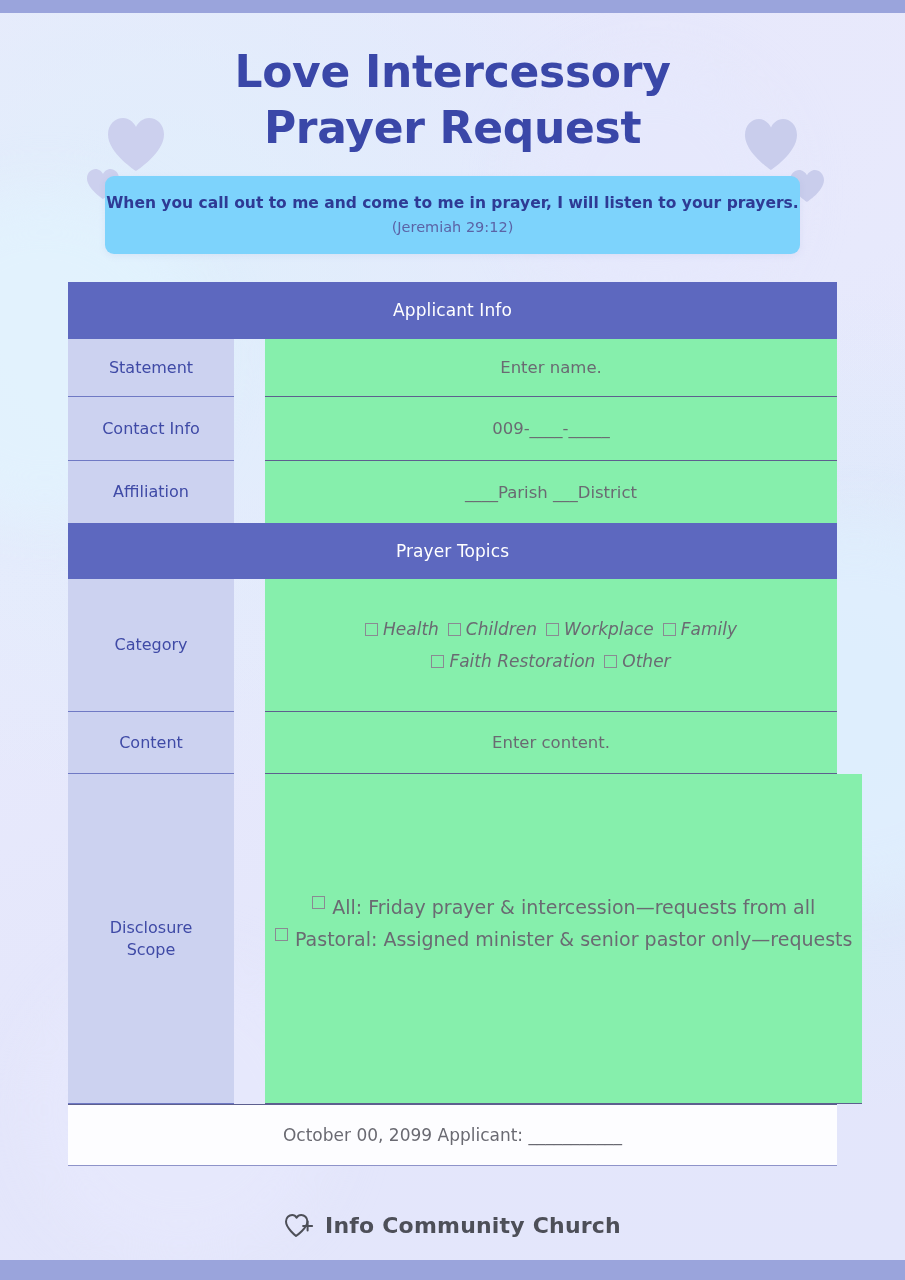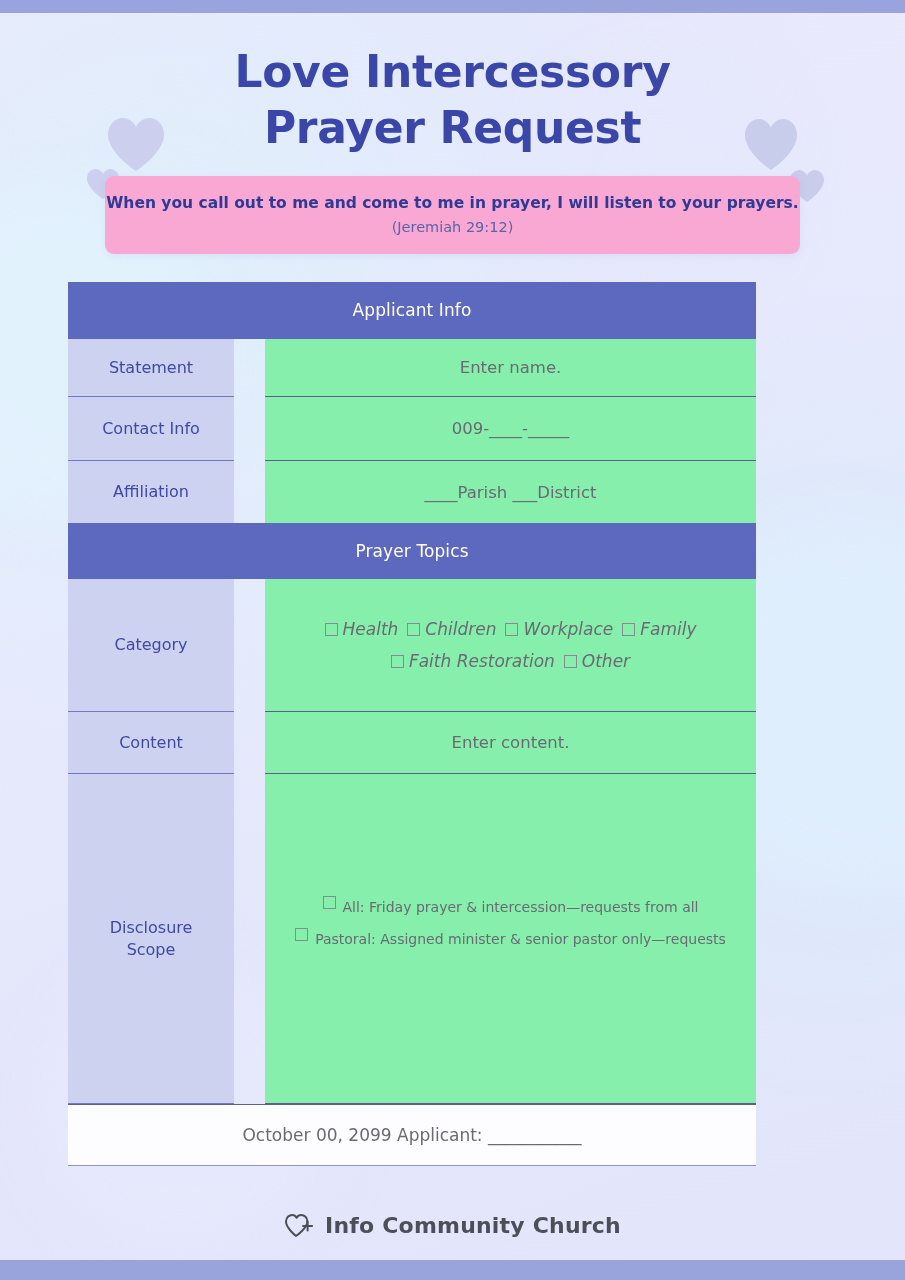--- a/index.html
+++ b/index.html
@@ -85,21 +85,21 @@
     letter-spacing: -0.3px;
   }
   .title-line { display: block; }
 
   .quote-box {
     position: absolute;
     left: 105px;
     top: 176px;
     width: 695px;
     height: 78px;
-    background: #f9a8d4;
+    background: #7dd3fc;
     border-radius: 9px;
     box-shadow: 0 2px 7px rgba(120,125,190,0.10);
     display: flex;
     flex-direction: column;
     align-items: center;
     justify-content: center;
     z-index: 4;
   }
   .quote-text {
     color: #2e3a94;
@@ -114,21 +114,21 @@
     line-height: 20px;
     margin-top: 4px;
     text-align: center;
   }
 
   
   .form-table {
     position: absolute;
     left: 68px;
     top: 282px;
-    width: 688px;
+    width: 769px;
     z-index: 3;
   }
 
   .section-head {
     background: #5d68bf;
     color: #ffffff;
     text-align: center;
     font-size: 17px;
     height: 56px;
     line-height: 56px;
@@ -226,21 +226,21 @@
     justify-content: flex-start;
     width: 100%;
     height: 100%;
     padding-top: 122px;
     gap: 10px;
   }
   .disclosure-line {
     display: flex;
     align-items: flex-start;
     gap: 7px;
-    font-size: 14px;
+    font-size: 19px;
     color: #6a6a72;
     line-height: 22px;
     white-space: nowrap;
   }
 
   .footer-row {
     display: flex;
     width: 100%;
     height: 62px;
     background: #fdfdff;

